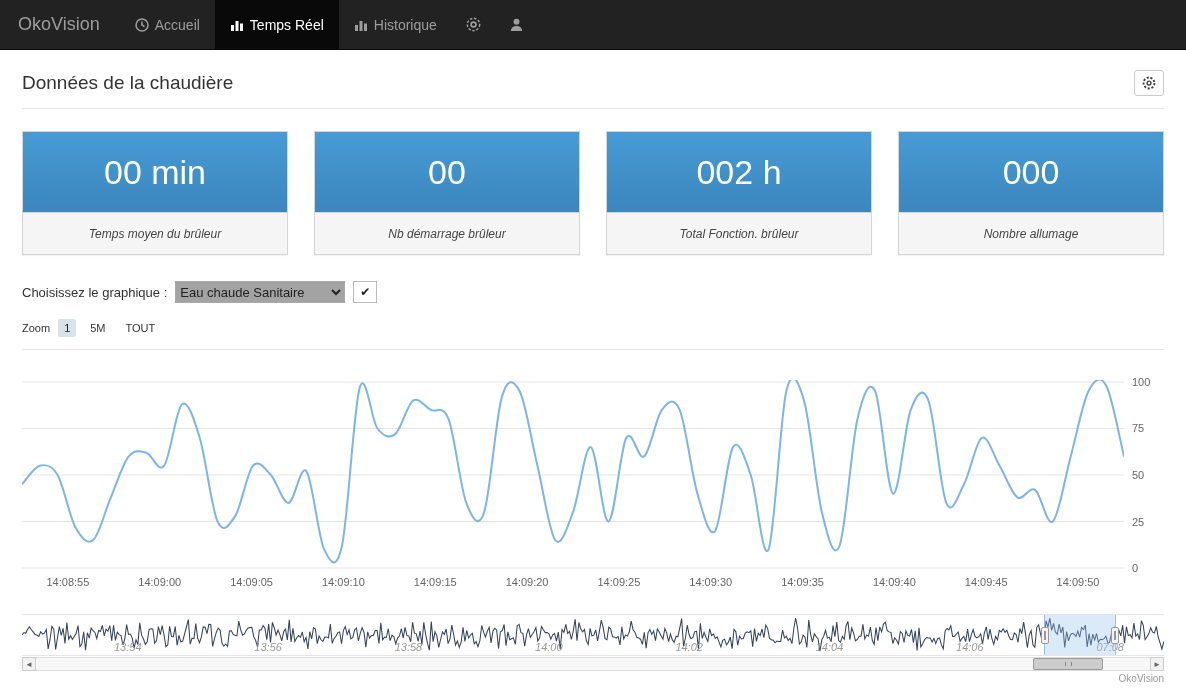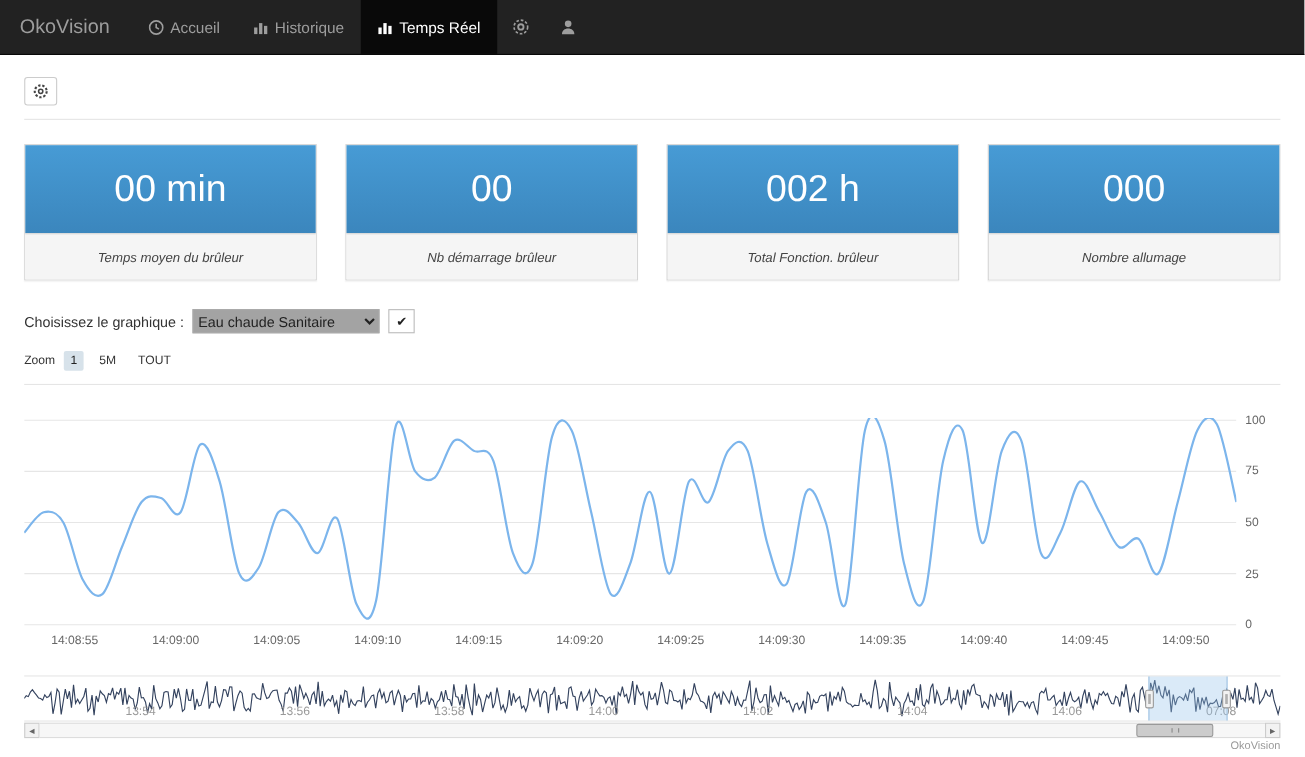--- a/index.html
+++ b/index.html
@@ -43,21 +43,21 @@
   .series { fill:none; stroke:#7cb5ec; stroke-width:2; stroke-linejoin:round; }
   .ylabels { width:40px; position:relative; font-size:11px; color:#666; }
   .ylabels span { position:absolute; left:8px; }
   .xlabels { display:flex; margin-top:6px; font-size:11px; color:#666; }
   .xlabels span { flex:1; text-align:center; }
 
   
   .navigator { margin-top:26px; position:relative; border-top:1px solid #e6e6e6; border-bottom:1px solid #e6e6e6; height:42px; }
   .navigator svg { width:100%; height:40px; display:block; }
   .nav-series { fill:none; stroke:#33425e; stroke-width:1; }
-  .nav-labels { position:absolute; left:0; right:0; bottom:2px; display:flex; justify-content:space-between; padding:0 40px 0 92px; font-size:11px; color:#999; pointer-events:none; }
+  .nav-labels { position:absolute; left:0; right:0; bottom:2px; display:flex; justify-content:space-between; padding:0 40px 0 92px; font-size:11px; color:#999; pointer-events:none;font-style:italic; }
   .nav-selection { position:absolute; top:0; bottom:0; background:rgba(150,195,235,.35); border-left:1px solid #9fc2e2; border-right:1px solid #9fc2e2; cursor:grab; }
   .handle { position:absolute; top:50%; width:8px; height:17px; margin-top:-8px; background:#f2f2f2; border:1px solid #999; border-radius:2px; cursor:ew-resize; }
   .handle::before, .handle::after { content:""; position:absolute; top:3px; bottom:3px; width:1px; background:#999; }
   .handle::before { left:2px; } .handle::after { right:2px; }
   .handle.left { left:-4px; } .handle.right { right:-4px; }
 
   
   .scrollbar { display:flex; height:14px; margin-top:1px; }
   .sb-arrow { width:14px; height:14px; background:#f2f2f2; border:1px solid #ccc; font-size:8px; color:#666; display:flex; align-items:center; justify-content:center; cursor:pointer; }
   .sb-track { flex:1; position:relative; background:#f7f7f7; border:1px solid #ddd; border-left:none; border-right:none; }
@@ -75,57 +75,58 @@
     <span class="brand">OkoVision</span>
 
     <a class="nav-item">
       <svg width="14" height="14" viewBox="0 0 14 14">
         <circle cx="7" cy="7" r="6" fill="none" stroke="#9d9d9d" stroke-width="1.5"></circle>
         <path d="M7 3.5V7l2.5 1.5" fill="none" stroke="#9d9d9d" stroke-width="1.5"></path>
       </svg>
       <span>Accueil</span>
     </a>
 
+    <a class="nav-item active">
+      <svg width="14" height="14" viewBox="0 0 14 14">
+        <rect x="1" y="7" width="3" height="6" fill="#fff"></rect>
+        <rect x="5.5" y="3" width="3" height="10" fill="#fff"></rect>
+        <rect x="10" y="5.5" width="3" height="7.5" fill="#fff"></rect>
+      </svg>
+      <span>Temps Réel</span>
+    </a>
+
     <a class="nav-item">
       <svg width="14" height="14" viewBox="0 0 14 14">
         <rect x="1" y="7" width="3" height="6" fill="#9d9d9d"></rect>
         <rect x="5.5" y="3" width="3" height="10" fill="#9d9d9d"></rect>
         <rect x="10" y="5.5" width="3" height="7.5" fill="#9d9d9d"></rect>
       </svg>
       <span>Historique</span>
     </a>
 
-    <a class="nav-item active">
-      <svg width="14" height="14" viewBox="0 0 14 14">
-        <rect x="1" y="7" width="3" height="6" fill="#fff"></rect>
-        <rect x="5.5" y="3" width="3" height="10" fill="#fff"></rect>
-        <rect x="10" y="5.5" width="3" height="7.5" fill="#fff"></rect>
-      </svg>
-      <span>Temps Réel</span>
-    </a>
-
     <a class="nav-item icon-only">
       <svg width="15" height="15" viewBox="0 0 16 16">
         <path fill="#9d9d9d" d="M8 4.5A3.5 3.5 0 1 0 8 11.5 3.5 3.5 0 0 0 8 4.5zm0 5.2A1.7 1.7 0 1 1 8 6.3a1.7 1.7 0 0 1 0 3.4z"></path>
         <path fill="#9d9d9d" d="M15 9.3V6.7l-2-.4a5 5 0 0 0-.5-1.2l1.1-1.7-1.9-1.9-1.7 1.1c-.4-.2-.8-.4-1.2-.5L8.3 0H6.7l-.4 2c-.4.1-.8.3-1.2.5L3.4 1.4 1.5 3.3l1.1 1.7c-.2.4-.4.8-.5 1.2l-2 .4v2.6l2 .4c.1.4.3.9.5 1.2l-1.1 1.7 1.9 1.9 1.7-1.1c.4.2.8.4 1.2.5l.4 2h2.6l.4-2c.4-.1.9-.3 1.2-.5l1.7 1.1 1.9-1.9-1.1-1.7c.2-.4.4-.8.5-1.2l2-.3z" fill-opacity="0.0"></path>
         <circle cx="8" cy="8" r="6.6" fill="none" stroke="#9d9d9d" stroke-width="1.6" stroke-dasharray="2.6 1.8"></circle>
       </svg>
     </a>
 
     <a class="nav-item icon-only">
       <svg width="15" height="15" viewBox="0 0 16 16">
         <circle cx="8" cy="5" r="3.2" fill="#9d9d9d"></circle>
         <path d="M2 15c0-3.4 2.7-5.4 6-5.4s6 2 6 5.4z" fill="#9d9d9d"></path>
       </svg>
     </a>
   </nav>
 
   <div class="content">
 
     <div class="page-header">
+      <h1>Données de la chaudière</h1>
       <button class="gear-btn">
         <svg width="14" height="14" viewBox="0 0 16 16">
           <circle cx="8" cy="8" r="2.2" fill="none" stroke="#444" stroke-width="1.6"></circle>
           <circle cx="8" cy="8" r="6.2" fill="none" stroke="#444" stroke-width="2.2" stroke-dasharray="2.4 1.9"></circle>
         </svg>
       </button>
     </div>
 
     <div class="cards">
       <div class="card">

